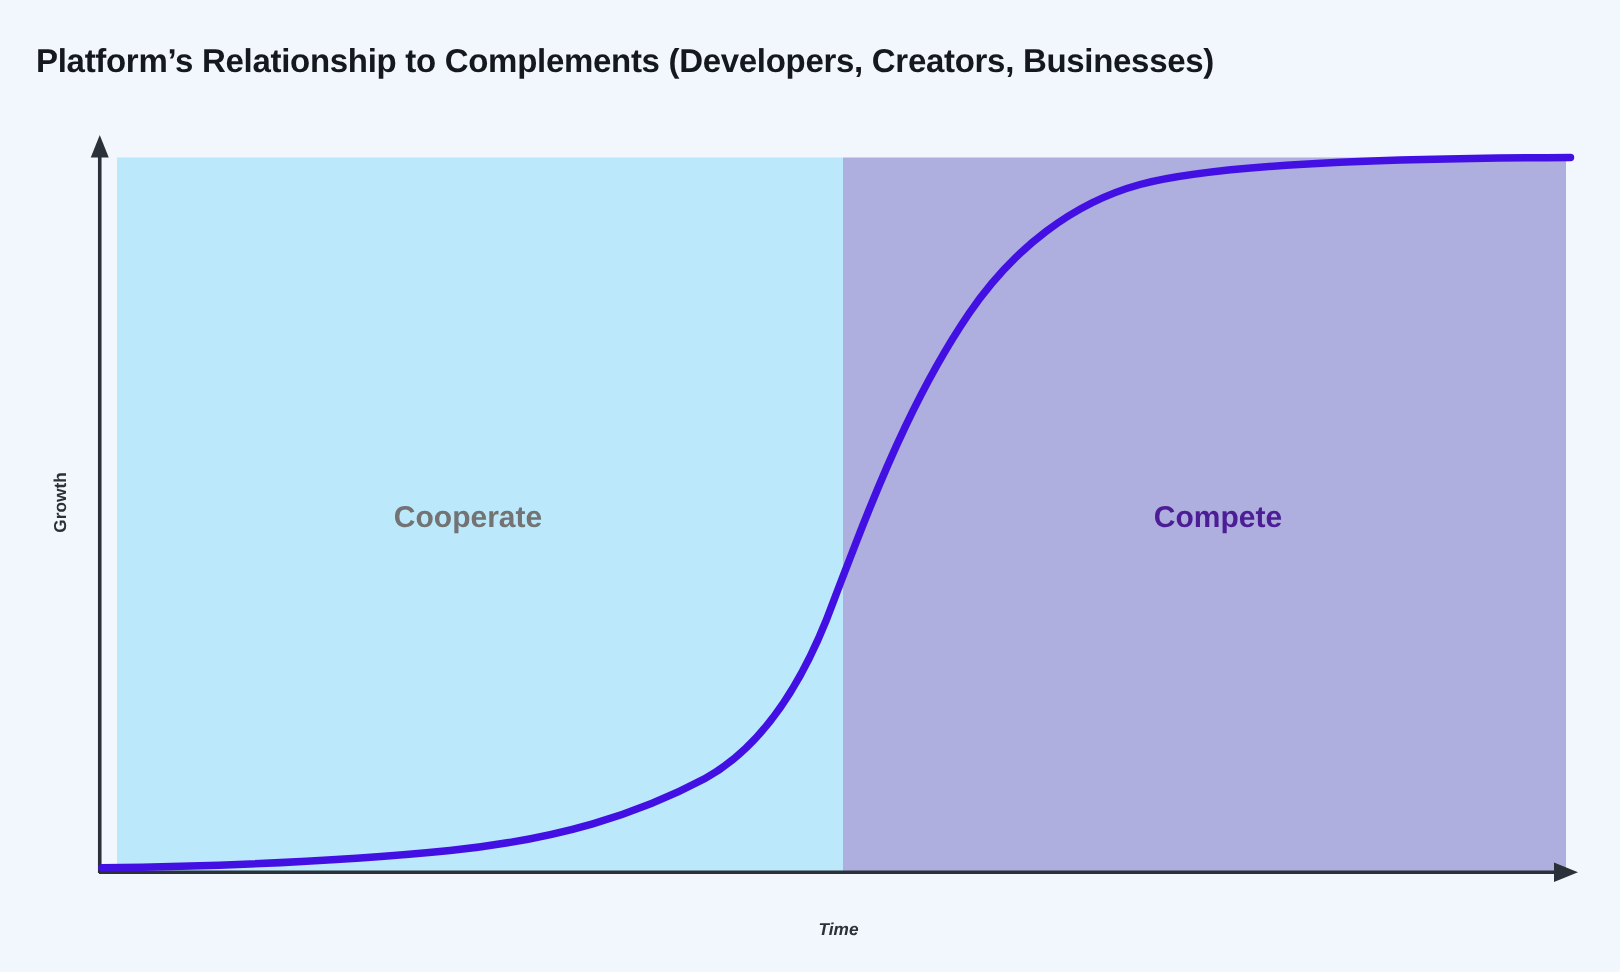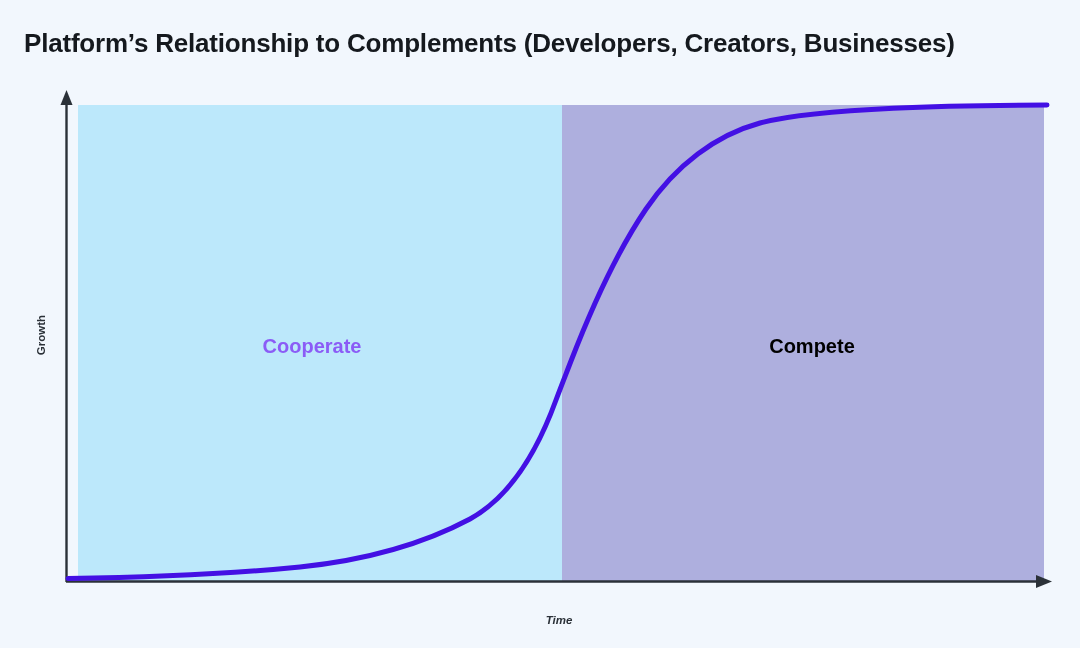--- a/index.html
+++ b/index.html
@@ -18,21 +18,21 @@
     position: absolute;
     left: 0; top: 0;
     width: 1080px;
     height: 648px;
   }
   .chart-title {
     position: absolute;
     left: 24px;
     top: 28px;
     width: 1030px;
-    font-size: 26px;
+    font-size: 22px;
     font-weight: bold;
     letter-spacing: -0.2px;
     color: #15191e;
     line-height: 1.2;
     white-space: nowrap;
   }
   .plot-svg {
     position: absolute;
     left: 0;
     top: 0;
@@ -43,26 +43,26 @@
   .region-label {
     position: absolute;
     font-size: 20px;
     font-weight: bold;
     white-space: nowrap;
     transform: translate(-50%, -50%);
   }
   #label-cooperate {
     left: 312px;
     top: 346px;
-    color: #8b5cf6;
+    color: #737373;
   }
   #label-compete {
     left: 812px;
     top: 346px;
-    color: #000000;
+    color: #4c1d95;
   }
   .axis-title {
     position: absolute;
     font-size: 11.5px;
     font-weight: bold;
     color: #2b3138;
     white-space: nowrap;
   }
   #axis-label-y {
     left: 41px;

